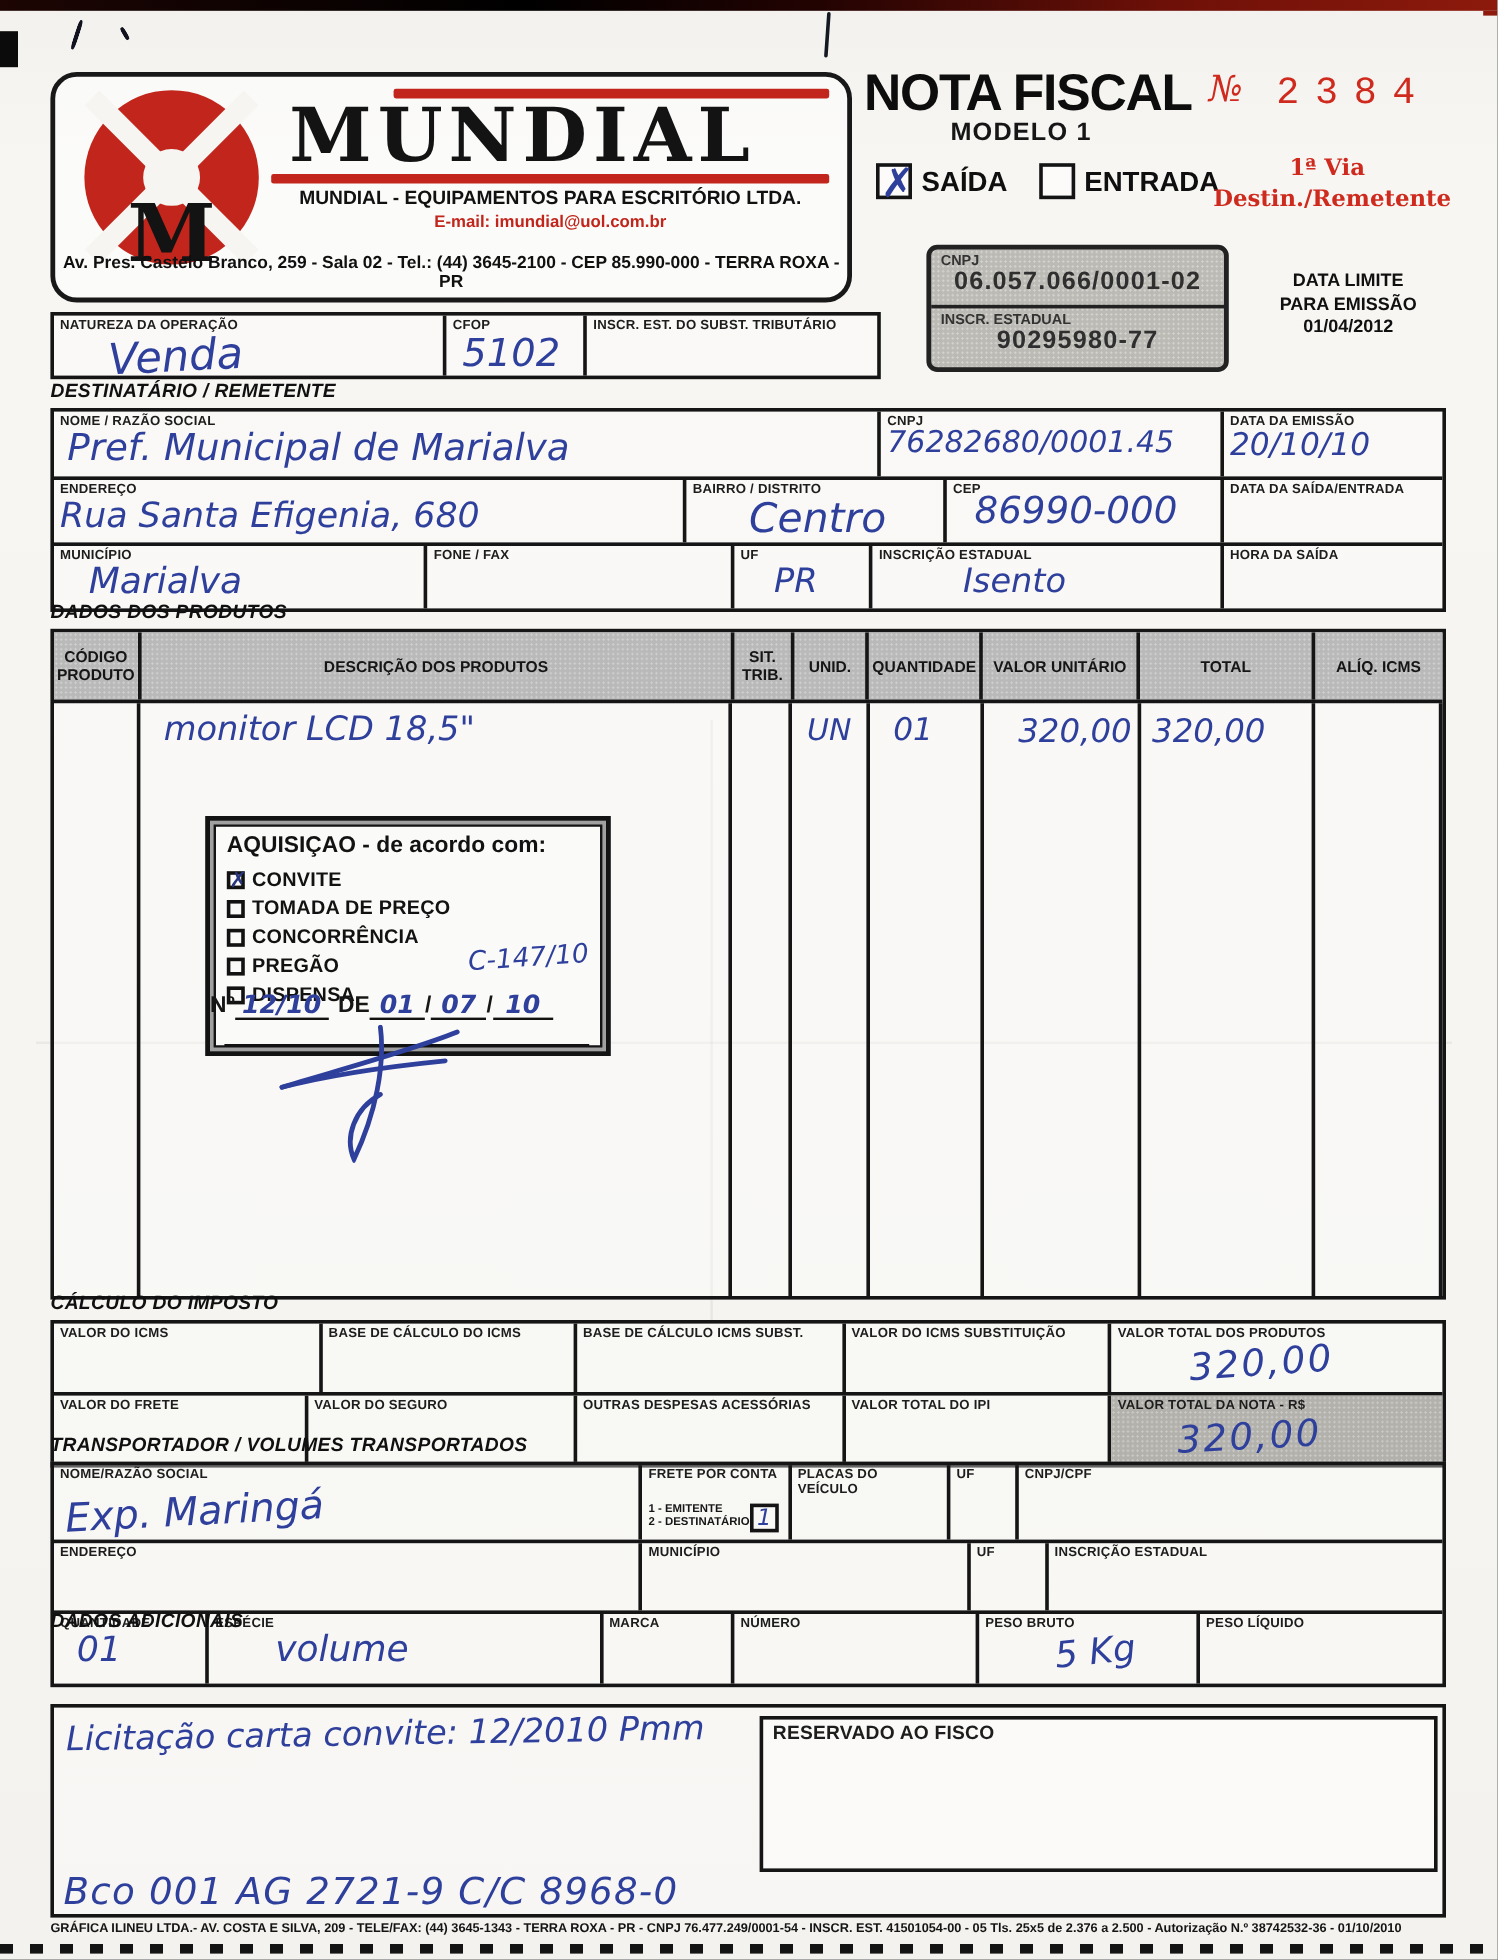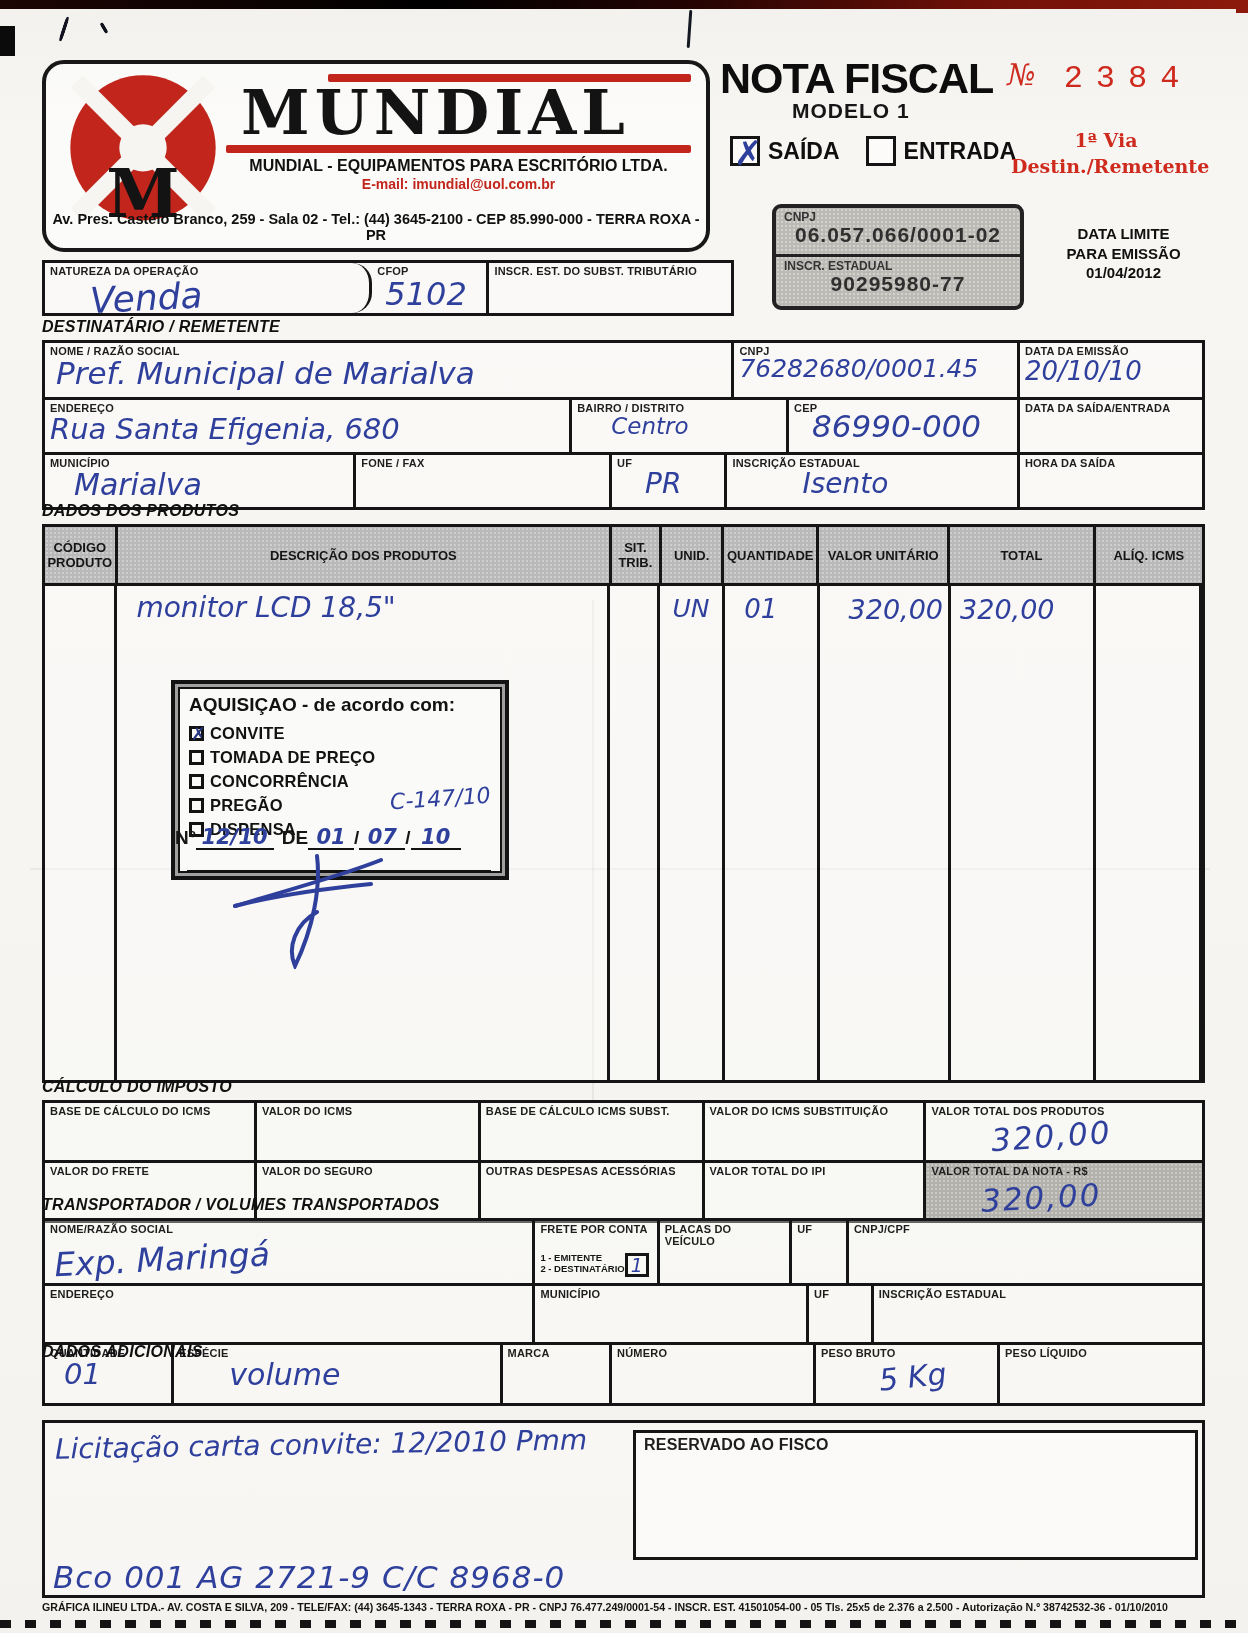--- a/index.html
+++ b/index.html
@@ -171,21 +171,21 @@
 
     <div class="deadline">
       <div>DATA LIMITE</div>
       <div>PARA EMISSÃO</div>
       <div>01/04/2012</div>
     </div>
   </div>
 
   <div class="tbl op-tbl" style="width:692px;">
     <div class="trow">
-      <div class="cell" style="width:336px;border-radius:20px;">
+      <div class="cell" style="width:336px;">
         <div class="lbl">NATUREZA DA OPERAÇÃO</div>
         <div class="hand" style="font-size:36px;margin:-2px 0 0 40px;transform:rotate(-3deg);">Venda</div>
       </div>
       <div class="cell" style="width:120px;">
         <div class="lbl">CFOP</div>
         <div class="hand" style="font-size:32px;margin-left:8px;">5102</div>
       </div>
       <div class="cell" style="width:248px;">
         <div class="lbl">INSCR. EST. DO SUBST. TRIBUTÁRIO</div>
         <div class="hand"></div>
@@ -209,21 +209,21 @@
         <div class="hand" style="font-size:26px;">20/10/10</div>
       </div>
     </div>
     <div class="trow r52">
       <div class="cell" style="width:530px;">
         <div class="lbl">ENDEREÇO</div>
         <div class="hand" style="font-size:29px;white-space:nowrap;">Rua Santa Efigenia, 680</div>
       </div>
       <div class="cell" style="width:218px;">
         <div class="lbl">BAIRRO / DISTRITO</div>
-        <div class="hand" style="font-size:23px;margin-left:34px;">Centro</div>
+        <div class="hand" style="font-size:34px;margin-left:47px;">Centro</div>
       </div>
       <div class="cell" style="width:232px;">
         <div class="lbl">CEP</div>
         <div class="hand" style="font-size:31px;margin:-4px 0 0 18px;white-space:nowrap;">86990-000</div>
       </div>
       <div class="cell" style="width:183px;">
         <div class="lbl">DATA DA SAÍDA/ENTRADA</div>
         <div class="hand"></div>
       </div>
     </div>
@@ -335,26 +335,26 @@
           <path d="M14,52 C60,40 110,34 150,30"></path>
           <path d="M96,2 C100,34 92,74 74,112 C66,94 74,70 96,58"></path>
         </g>
       </svg>
     </div>
   </div>
 
   <div class="sec-title calc-title">CÁLCULO DO IMPOSTO</div>
   <div class="tbl calc-tbl">
     <div class="trow r57">
+      <div class="cell" style="width:225px;">
+        <div class="lbl">VALOR DO ICMS</div>
+        <div class="hand"></div>
+      </div>
       <div class="cell" style="width:213px;">
         <div class="lbl">BASE DE CÁLCULO DO ICMS</div>
-        <div class="hand"></div>
-      </div>
-      <div class="cell" style="width:225px;">
-        <div class="lbl">VALOR DO ICMS</div>
         <div class="hand"></div>
       </div>
       <div class="cell" style="width:225px;">
         <div class="lbl">BASE DE CÁLCULO ICMS SUBST.</div>
         <div class="hand"></div>
       </div>
       <div class="cell" style="width:223px;">
         <div class="lbl">VALOR DO ICMS SUBSTITUIÇÃO</div>
         <div class="hand"></div>
       </div>

